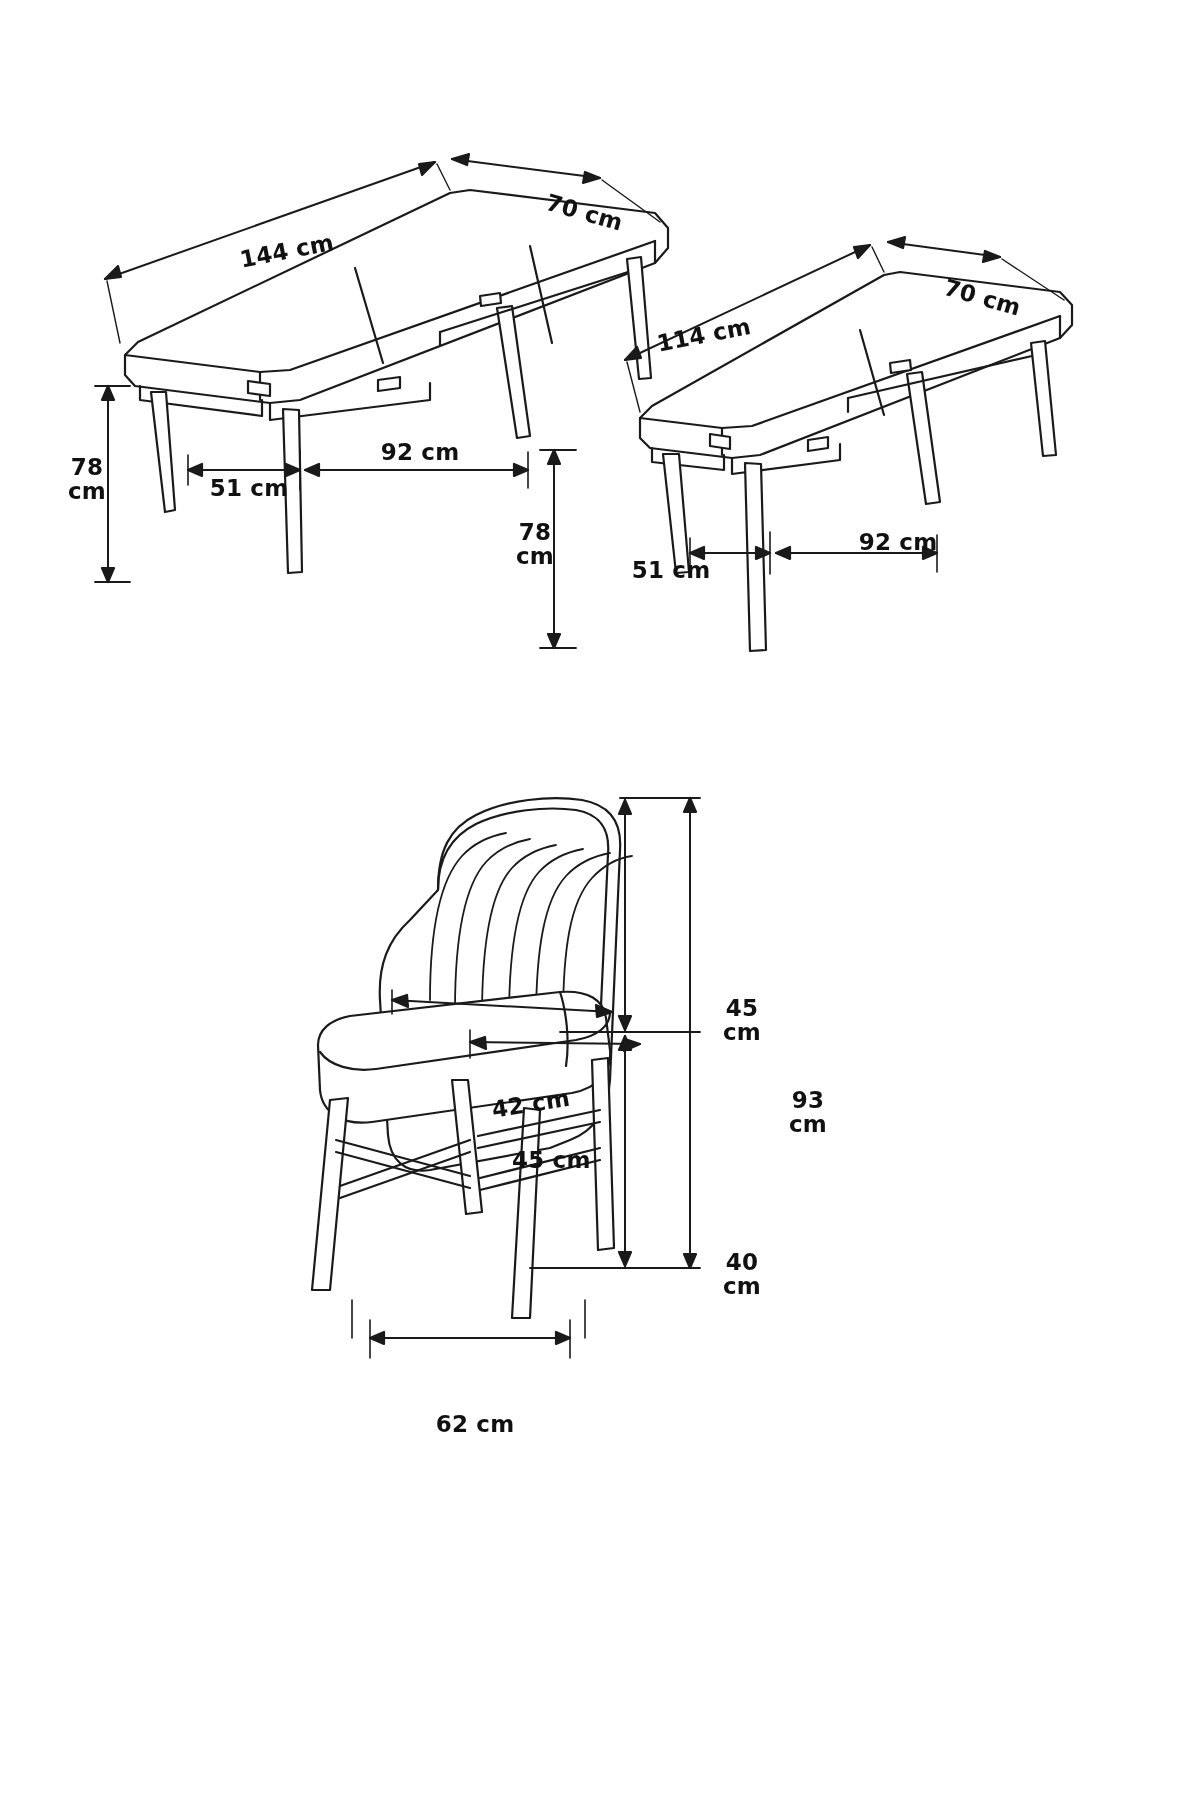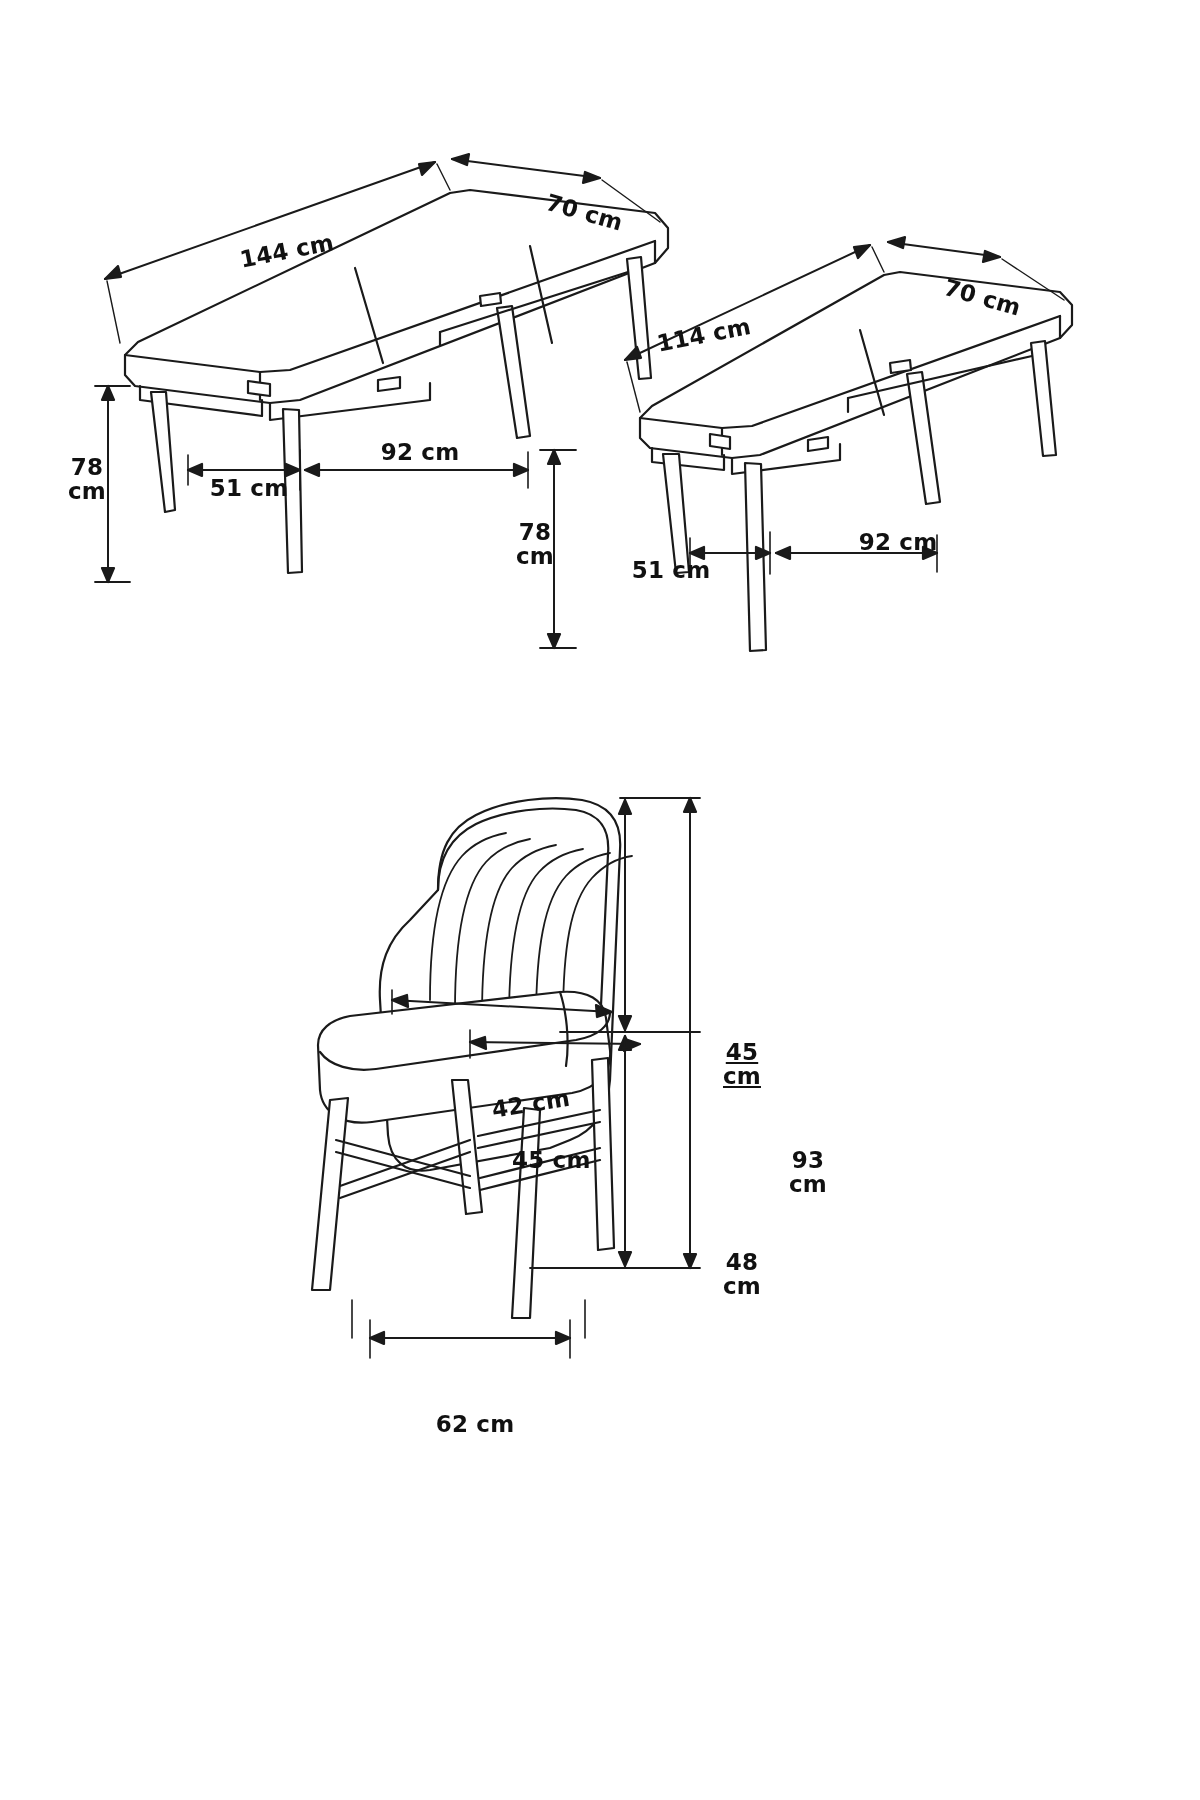--- a/index.html
+++ b/index.html
@@ -258,26 +258,26 @@
 
 <div class="dim-label rot-b" style="left:948px; top:275px;">70 cm</div>
 
 <div class="dim-label center" style="left:510px; top:520px; width:50px;">78
 cm</div>
 
 <div class="dim-label center" style="left:625px; top:558px; width:92px;">51 cm</div>
 
 <div class="dim-label center" style="left:848px; top:530px; width:100px;">92 cm</div>
 
-<div class="dim-label center" style="left:712px; top:1040px; width:60px;text-decoration:underline;">45
-cm</div>
-
-<div class="dim-label center" style="left:778px; top:1148px; width:60px;">93
-cm</div>
-
-<div class="dim-label center" style="left:712px; top:1250px; width:60px;">48
+<div class="dim-label center" style="left:712px; top:996px; width:60px;">45
+cm</div>
+
+<div class="dim-label center" style="left:778px; top:1088px; width:60px;">93
+cm</div>
+
+<div class="dim-label center" style="left:712px; top:1250px; width:60px;">40
 cm</div>
 
 <div class="dim-label rot-d" style="left:490px; top:1098px;">42 cm</div>
 
 <div class="dim-label" style="left:512px; top:1148px;">45 cm</div>
 
 <div class="dim-label center" style="left:420px; top:1412px; width:110px;">62 cm</div>
 
 </body></html>

